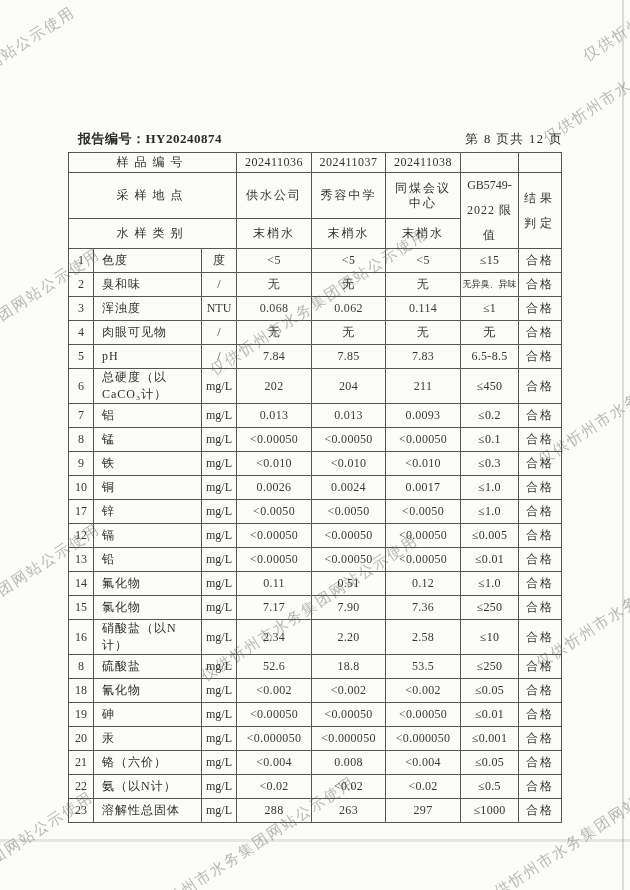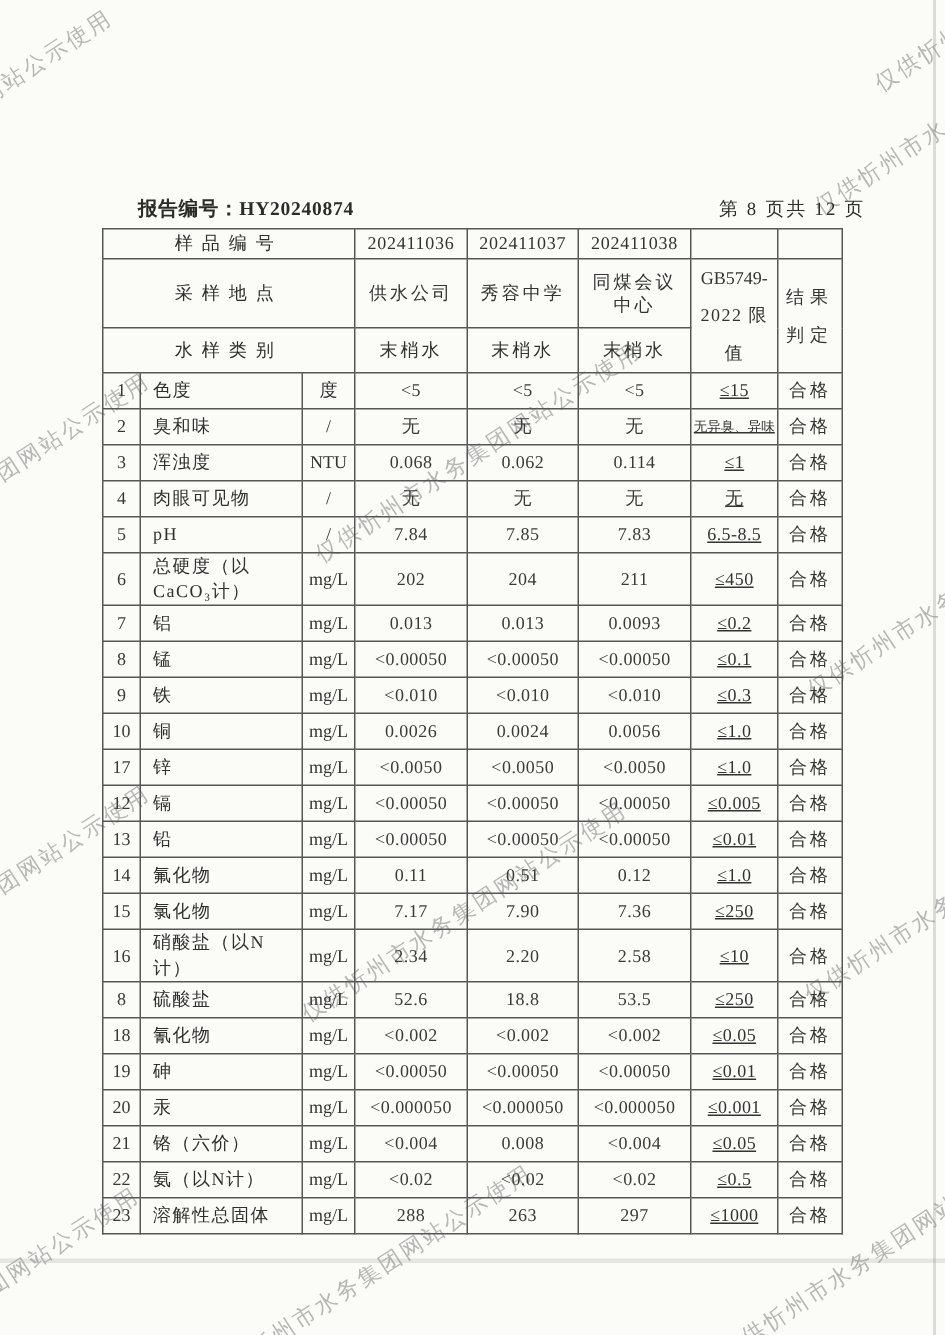--- a/index.html
+++ b/index.html
@@ -13,21 +13,21 @@
     color:rgba(128,128,128,0.55);
     transform:rotate(-33deg);transform-origin:0 50%;
   }
 
   .title{
     position:absolute;left:0;top:93px;width:100%;text-align:center;
     font-family:"Liberation Sans",sans-serif;font-weight:bold;
     font-size:18px;letter-spacing:1px;color:#1c1c1c;
   }
   .meta{
-    position:absolute;left:92px;top:130px;width:485px;
+    position:absolute;left:78px;top:130px;width:485px;
     display:flex;justify-content:space-between;align-items:flex-end;gap:12px;
   }
   .report-no{font-size:13px;font-weight:600;color:#2b2b2b;letter-spacing:0.5px;}
   .page-ind{font-size:12.5px;color:#2e2e2e;letter-spacing:1.5px;}
 
   table.results{
     position:absolute;left:68px;top:152px;width:493px;
     border-collapse:collapse;table-layout:fixed;
     font-family:"Liberation Serif",serif;color:#333;
   }
@@ -44,21 +44,21 @@
   .h-type{font-size:12px;letter-spacing:2px;}
   .h-merged div{line-height:25px;}
   .h-merged{font-size:11.5px;}
   .h-merged .l2{letter-spacing:1px;}
   .h-result{font-size:12px;letter-spacing:4px;}
 
   .c-no{font-size:12px;color:#383838;}
   .c-item{text-align:left !important;padding:0 3px 0 8px !important;letter-spacing:1px;color:#2f2f2f;}
   .c-unit{font-size:11.5px;}
   .c-val{font-size:12.5px;color:#3a3a3a;letter-spacing:0.3px;}
-  .c-limit{font-size:11.5px;letter-spacing:0.3px;text-decoration:underline;}
+  .c-limit{font-size:11.5px;letter-spacing:0.3px;}
   .c-limit.tiny{font-size:9px;letter-spacing:0;}
   .c-result{font-size:11.5px;letter-spacing:2px;}
 
   .scan-line-h{position:absolute;left:0;top:839px;width:630px;height:3px;
     background:rgba(150,150,150,0.22);}
   .scan-line-v{position:absolute;left:622px;top:0;width:2px;height:890px;
     background:rgba(145,145,145,0.30);}
 </style>
 </head>
 <body>
@@ -224,21 +224,21 @@
       <td class="c-limit">≤0.3</td>
       <td class="c-result">合格</td>
     </tr>
 
     <tr>
       <td class="c-no">10</td>
       <td class="c-item">铜</td>
       <td class="c-unit">mg/L</td>
       <td class="c-val">0.0026</td>
       <td class="c-val">0.0024</td>
-      <td class="c-val">0.0056</td>
+      <td class="c-val">0.0017</td>
       <td class="c-limit">≤1.0</td>
       <td class="c-result">合格</td>
     </tr>
 
     <tr>
       <td class="c-no">17</td>
       <td class="c-item">锌</td>
       <td class="c-unit">mg/L</td>
       <td class="c-val">&lt;0.0050</td>
       <td class="c-val">&lt;0.0050</td>

